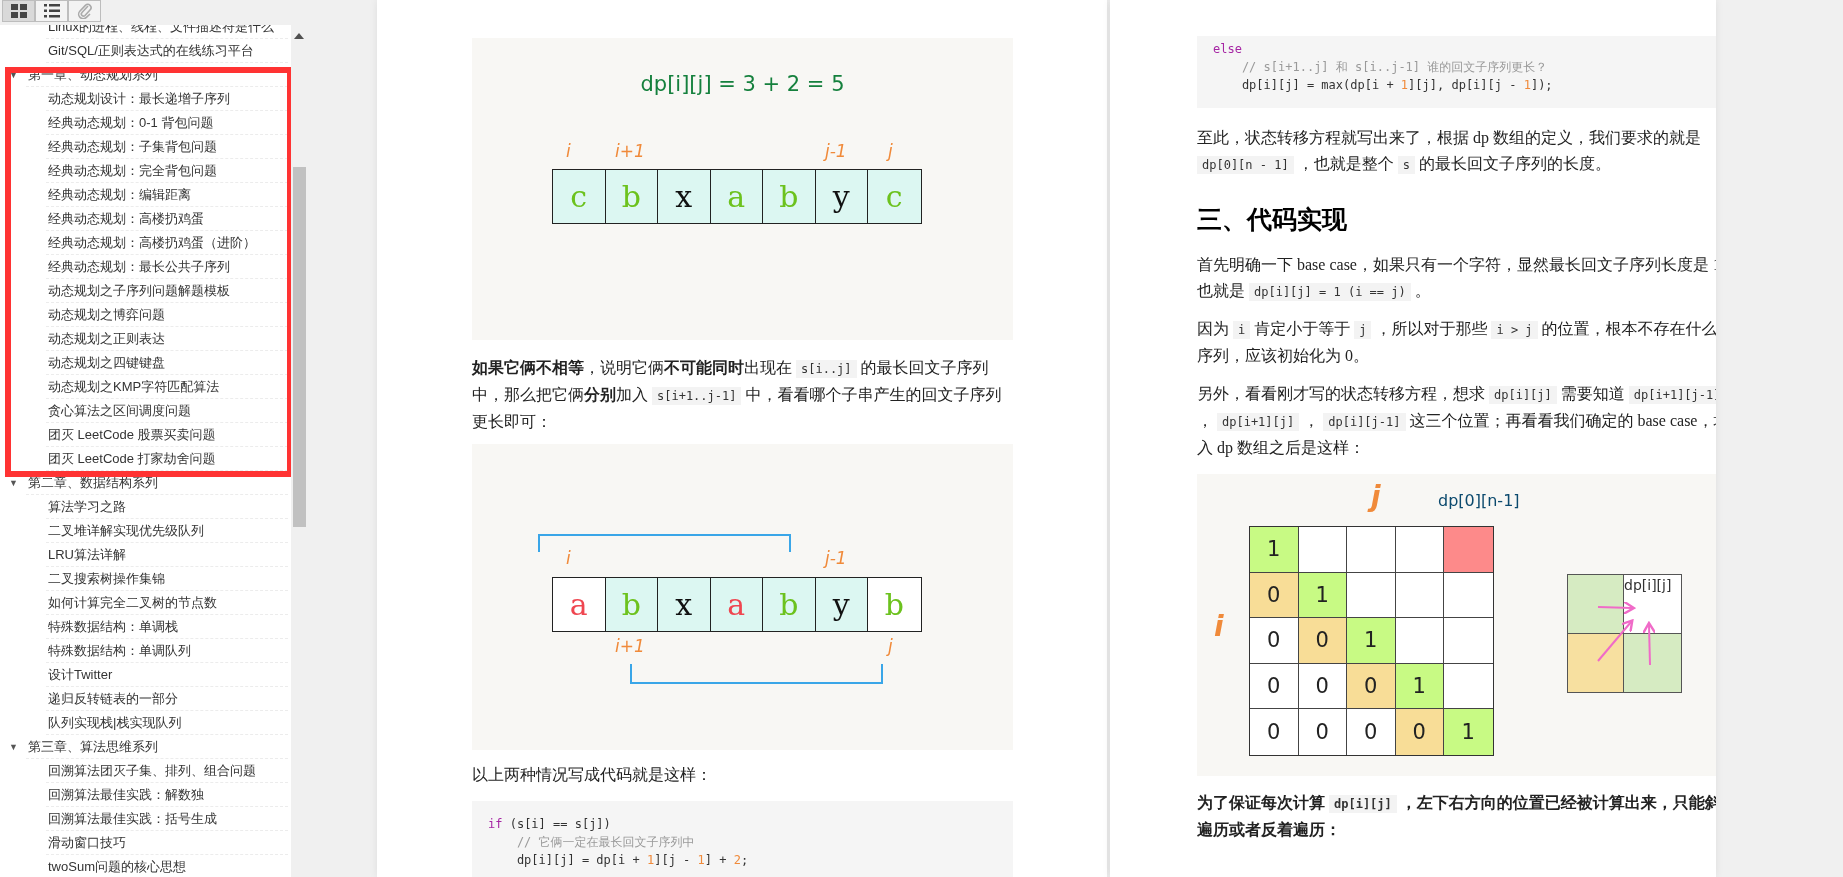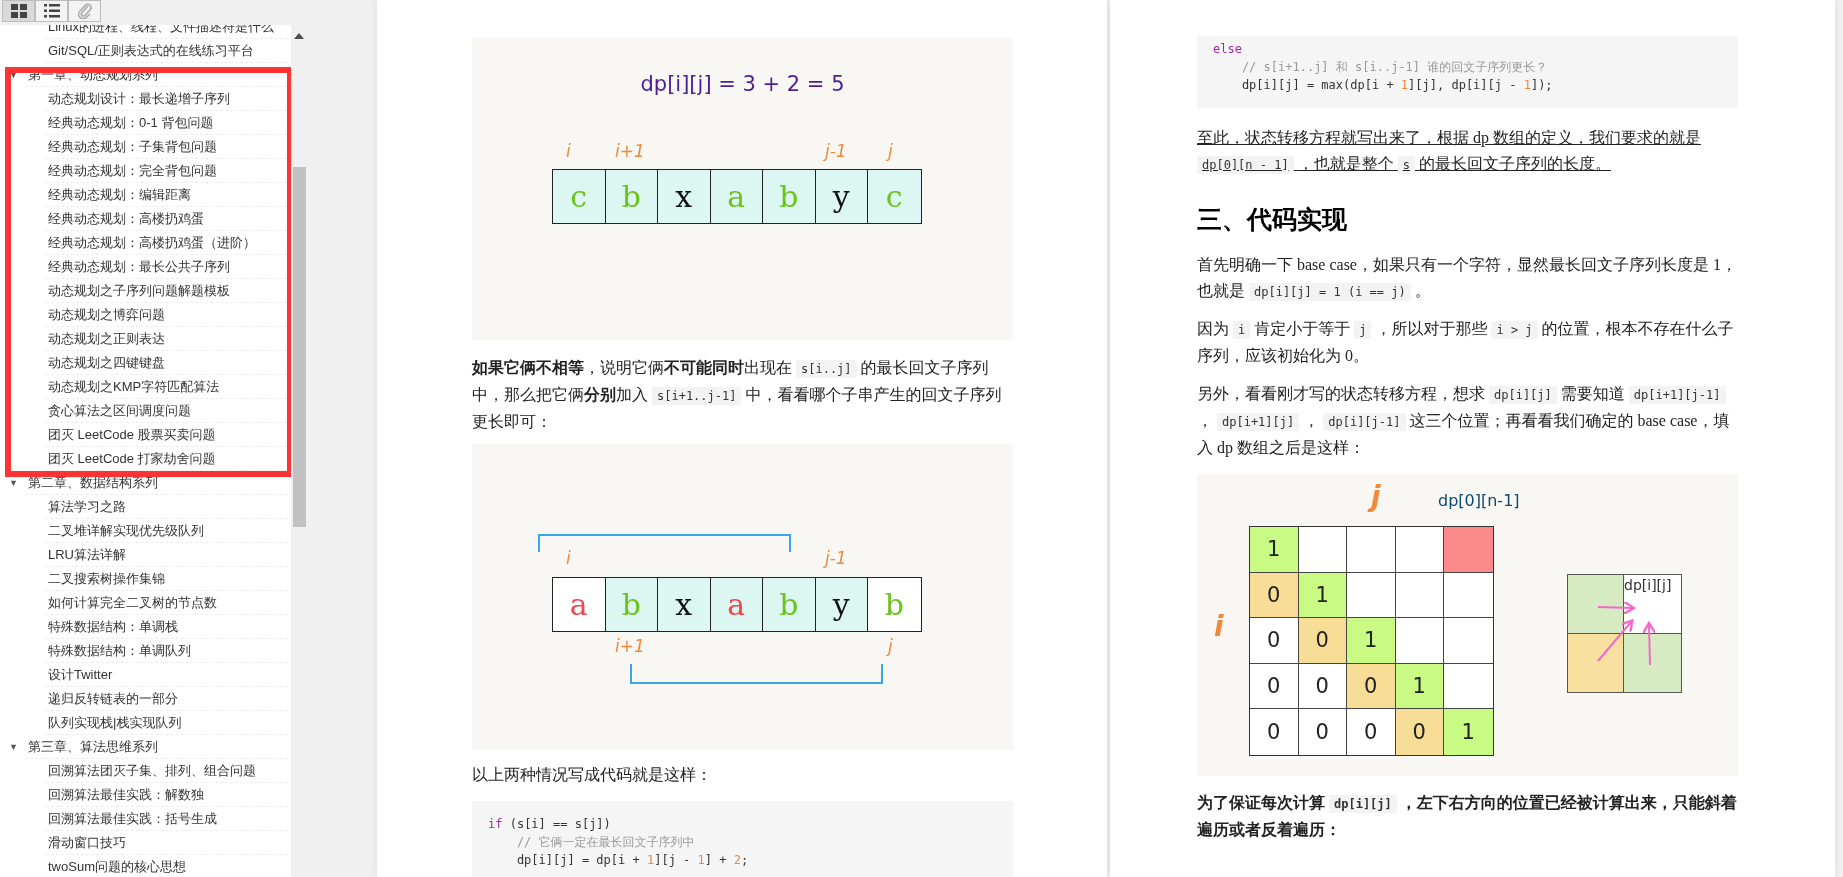--- a/index.html
+++ b/index.html
@@ -20,27 +20,27 @@
   .ol-chapter::after { left: 26px; }
   .ol-chapter .tri { position: absolute; left: 9px; top: 0; font-size: 9px; color: #555; }
   .highlight-box { position: absolute; left: 5px; top: 67px; width: 288px; height: 410px; border: 6px solid #ff3333; pointer-events: none; }
   .scrollbar { position: absolute; left: 291px; top: 25px; width: 16px; height: 852px; background: #f0f0f0; }
   .scroll-up { position: absolute; left: 3px; top: 8px; width: 0; height: 0; border-left: 5px solid transparent; border-right: 5px solid transparent; border-bottom: 6px solid #505050; }
   .scroll-thumb { position: absolute; left: 2px; top: 142px; width: 13px; height: 360px; background: #c1c1c1; }
 
   
   .page { position: absolute; top: 0; height: 877px; background: #fff; box-shadow: 0 0 8px rgba(0,0,0,0.08); overflow: hidden; }
   .page-left { left: 377px; width: 730px; }
-  .page-right { left: 1110px; width: 725px; }
+  .page-right { left: 1110px; width: 606px; }
   .content { position: absolute; top: 0; width: 541px; }
   .page-left .content { left: 95px; }
   .page-right .content { left: 87px; }
 
   .figure { position: absolute; left: 0; width: 541px; background: #f8f7f4; }
-  .fig-title { position: absolute; left: 0; width: 541px; text-align: center; font-family: "DejaVu Sans", sans-serif; font-size: 21px; color: #4c1d95; }
+  .fig-title { position: absolute; left: 0; width: 541px; text-align: center; font-family: "DejaVu Sans", sans-serif; font-size: 21px; color: #15803d; }
   .cells { position: absolute; display: flex; border: 1.5px solid #222; }
   .cell { width: 52.5px; height: 53px; border-right: 1.5px solid #222; display: flex; align-items: center; justify-content: center; font-family: "DejaVu Serif", serif; font-size: 30px; }
   .cell:last-child { border-right: none; }
   .cell.bg-teal { background: #dcf7f2; }
   .cell.bg-white { background: #fff; }
   .c-green { color: #6cc21e; }
   .c-red { color: #ef4650; }
   .c-black { color: #111; }
   .idx { position: absolute; font-family: "DejaVu Sans", sans-serif; font-size: 17px; color: #f08a3a; font-style: italic; }
   .bracket { position: absolute; border: 2px solid #3aa6e8; }
@@ -191,21 +191,21 @@
 <span>    dp[i][j] = dp[i + </span><span class="num">1</span><span>][j - </span><span class="num">1</span><span>] + </span><span class="num">2</span><span>;</span></div>
     </div>
   </div>
 
   <div class="page page-right">
     <div class="content">
       <div class="codeblock" style="top:36px;height:72px;padding-top:4px;"><span class="kw">else</span>
 <span class="cm">    // s[i+1..j] 和 s[i..j-1] 谁的回文子序列更长？</span>
 <span>    dp[i][j] = max(dp[i + </span><span class="num">1</span><span>][j], dp[i][j - </span><span class="num">1</span><span>]);</span></div>
 
-      <div class="para" style="top:125px;text-decoration:underline;">
+      <div class="para" style="top:125px;">
         <span>至此，状态转移方程就写出来了，根据 dp 数组的定义，我们要求的就是</span> <code class="ic">dp[0][n - 1]</code> <span>，也就是整个</span> <code class="ic">s</code> <span>的最长回文子序列的长度。</span>
       </div>
 
       <h2 class="sec" style="top:203px;">三、代码实现</h2>
 
       <div class="para" style="top:252px;">
         <span>首先明确一下 base case，如果只有一个字符，显然最长回文子序列长度是 1，也就是</span> <code class="ic">dp[i][j] = 1 (i == j)</code> <span>。</span>
       </div>
 
       <div class="para" style="top:316px;">

